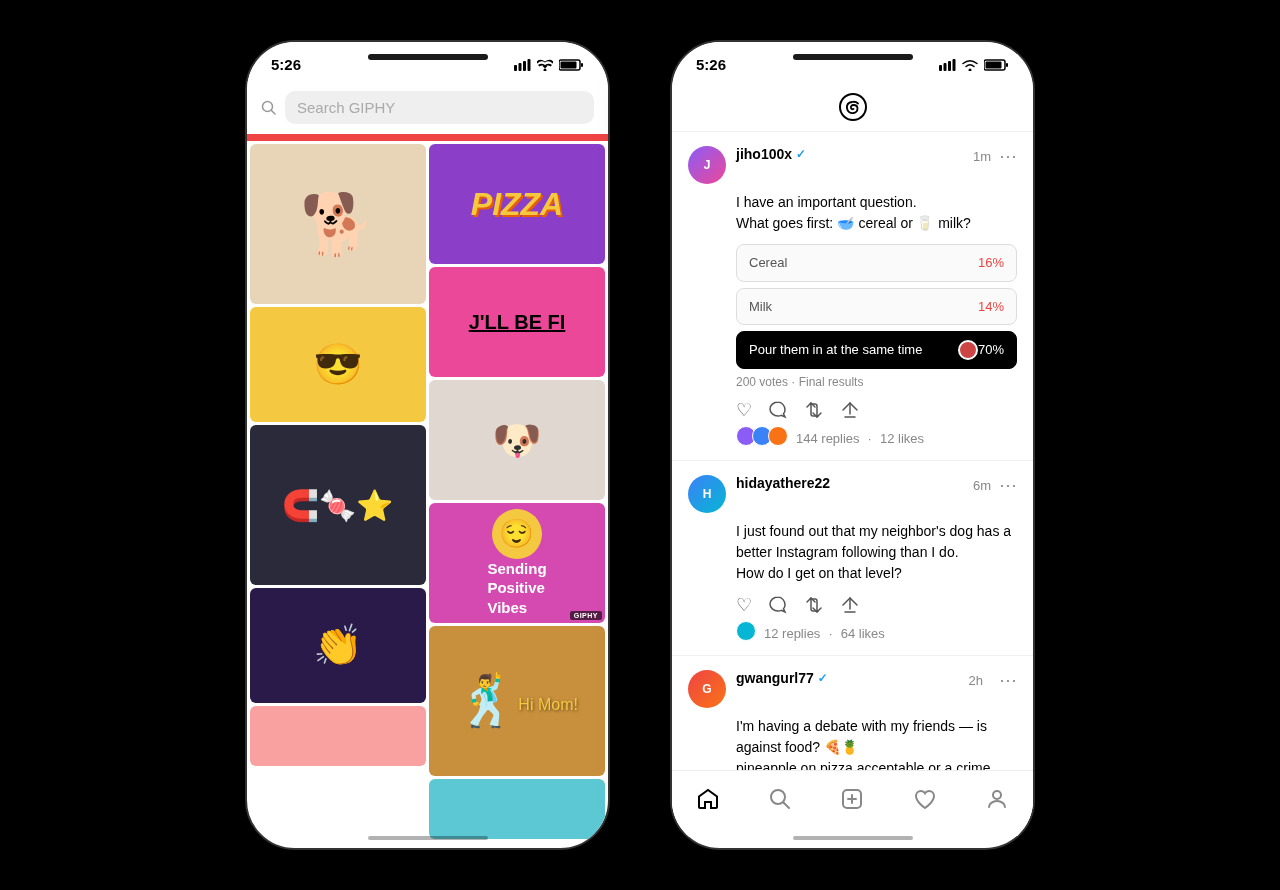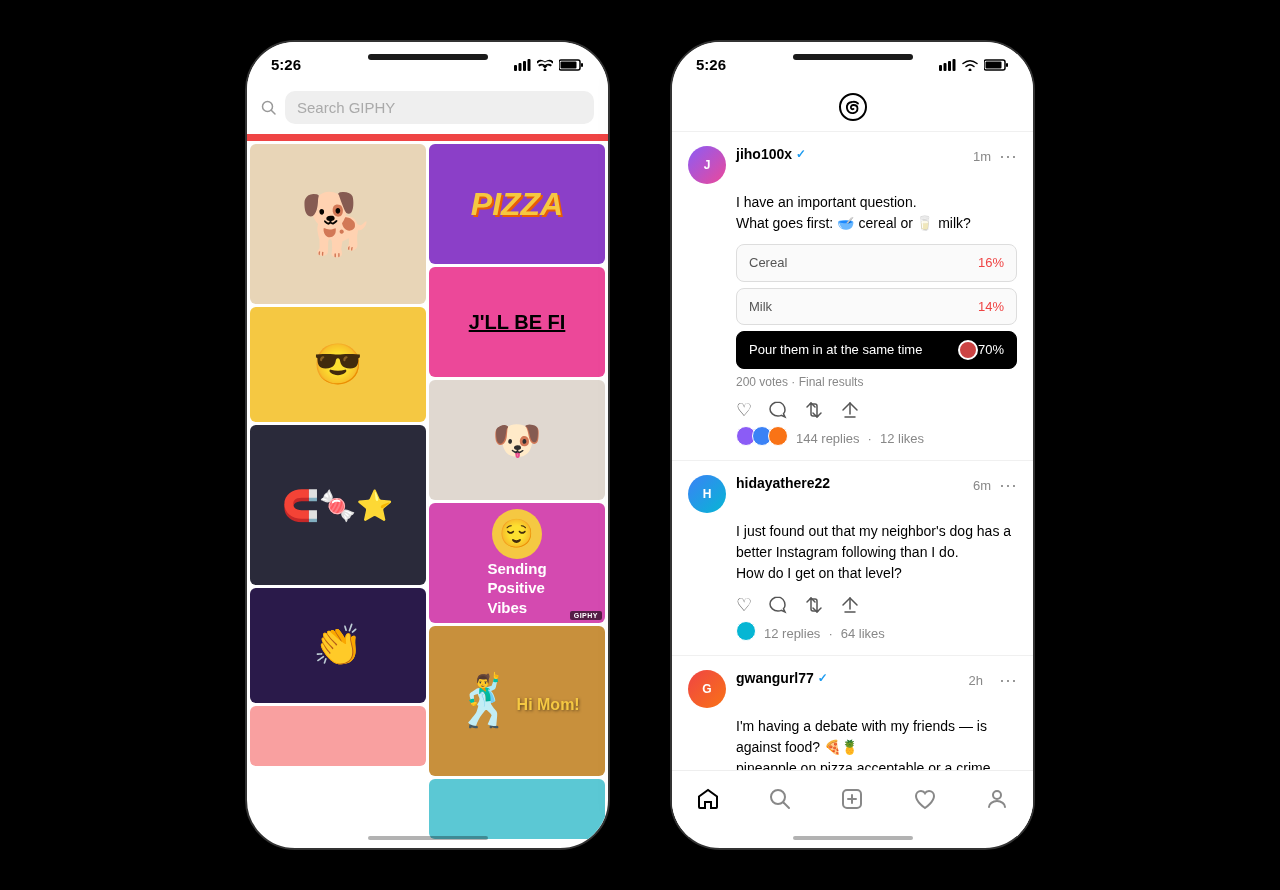--- a/index.html
+++ b/index.html
@@ -291,21 +291,21 @@
       font-size: 32px; font-weight: 900; color: #f5c842;
       text-shadow: 2px 2px 0 #e85d04;
       font-style: italic;
     }
     .vibes-text {
       font-size: 15px; font-weight: 700; color: #ffffff;
       text-align: left;
       line-height: 1.3;
     }
     .himom-text {
-      font-size: 16px; font-weight: 700; color: #f5c842;
+      font-size: 16px; font-weight: 400; color: #f5c842;
       text-shadow: 1px 1px 3px rgba(0,0,0,0.5);
       margin-top: 8px;
     }
     .jll-text {
       font-size: 20px; font-weight: 900; color: #000;
     }
     .dog-emoji { font-size: 60px; }
     .girl-emoji { font-size: 40px; }
     .magnets-emoji { font-size: 30px; }
     .woman-emoji { font-size: 40px; }

